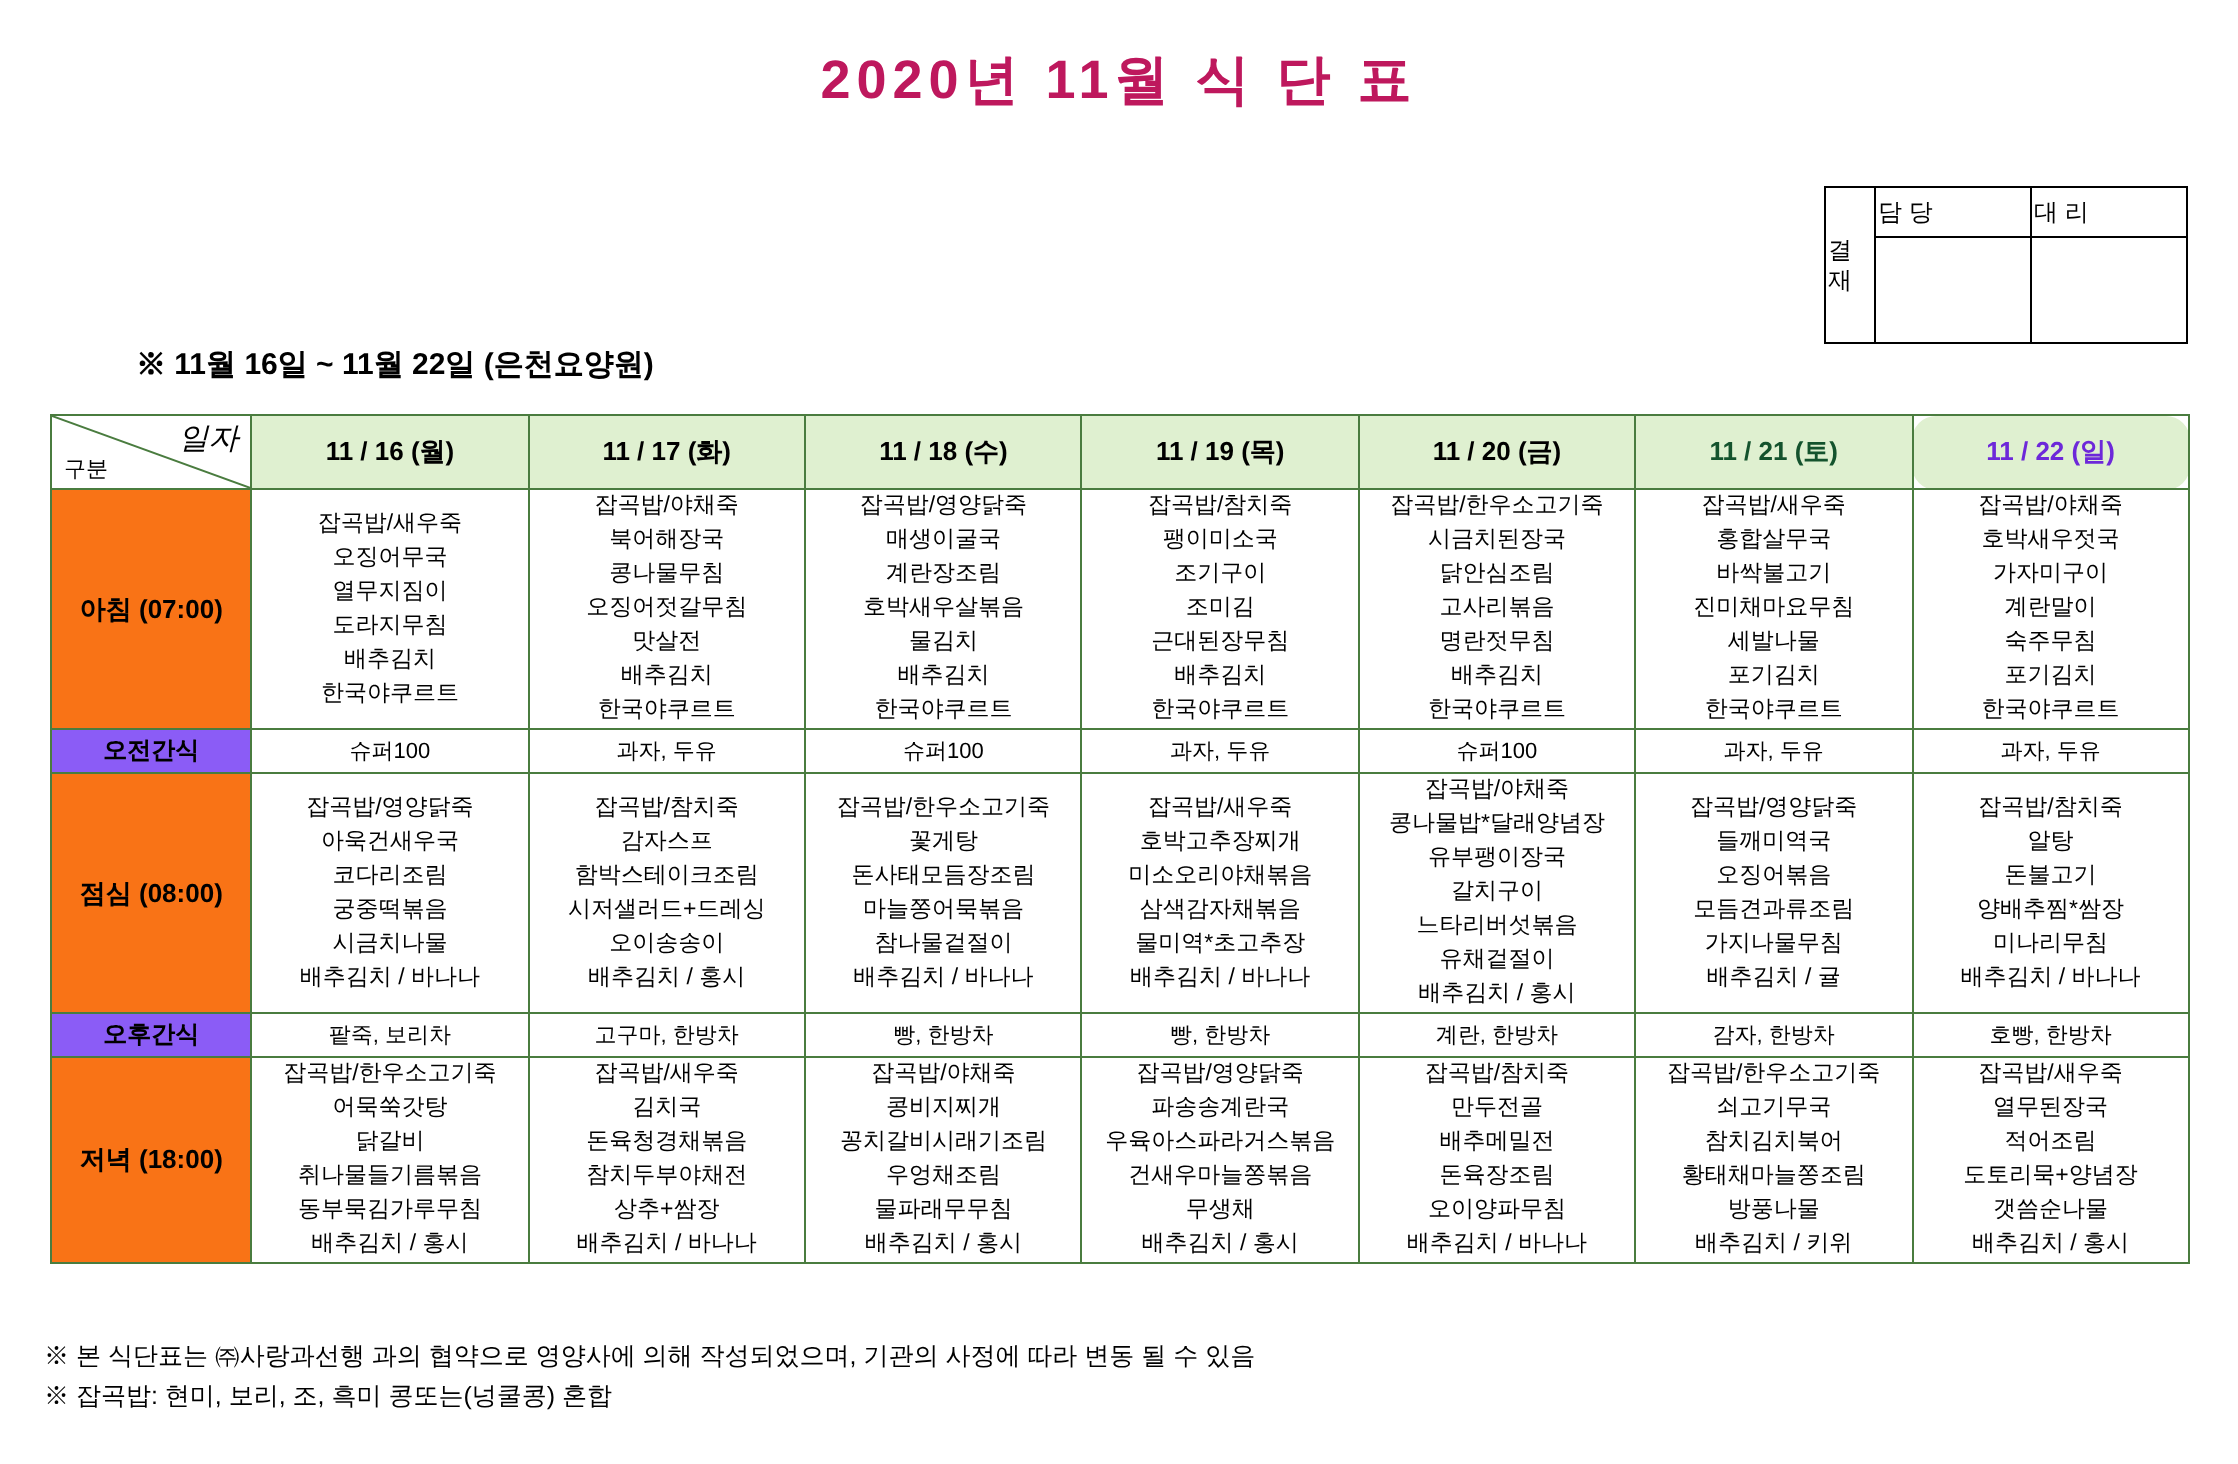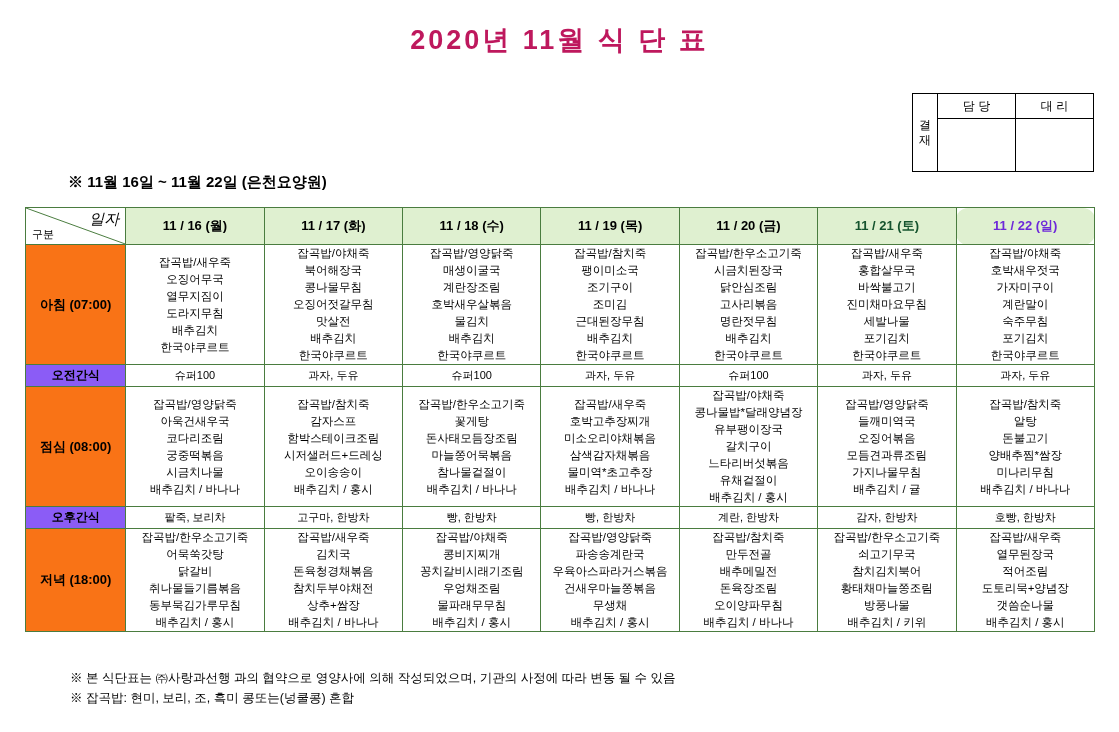--- a/index.html
+++ b/index.html
@@ -26,21 +26,21 @@
   .approval-box {
     position: absolute;
     top: 93px;
     right: 25px;
     border: 1px solid #000;
     border-collapse: collapse;
     font-size: 12px;
   }
   .approval-box td {
     border: 1px solid #000;
-    text-align: center;
+    text-align: left;
     vertical-align: middle;
   }
   .approval-box .label-col {
     width: 22px;
     height: 72px;
     font-size: 12px;
     line-height: 15px;
   }
   .approval-box .hdr {
     width: 75px;
@@ -130,21 +130,20 @@
     line-height: 17px;
     font-size: 11.5px;
     white-space: pre-line;
   }
   .footnotes {
     position: absolute;
     left: 22px;
     top: 668px;
     font-size: 12.5px;
     line-height: 20px;
-    margin-left: 48px;
   }
 </style>
 </head>
 <body>
 
 <div class="page-title">2020년 11월 식 단 표</div>
 
 <table class="approval-box">
   <tbody>
       <tr>

